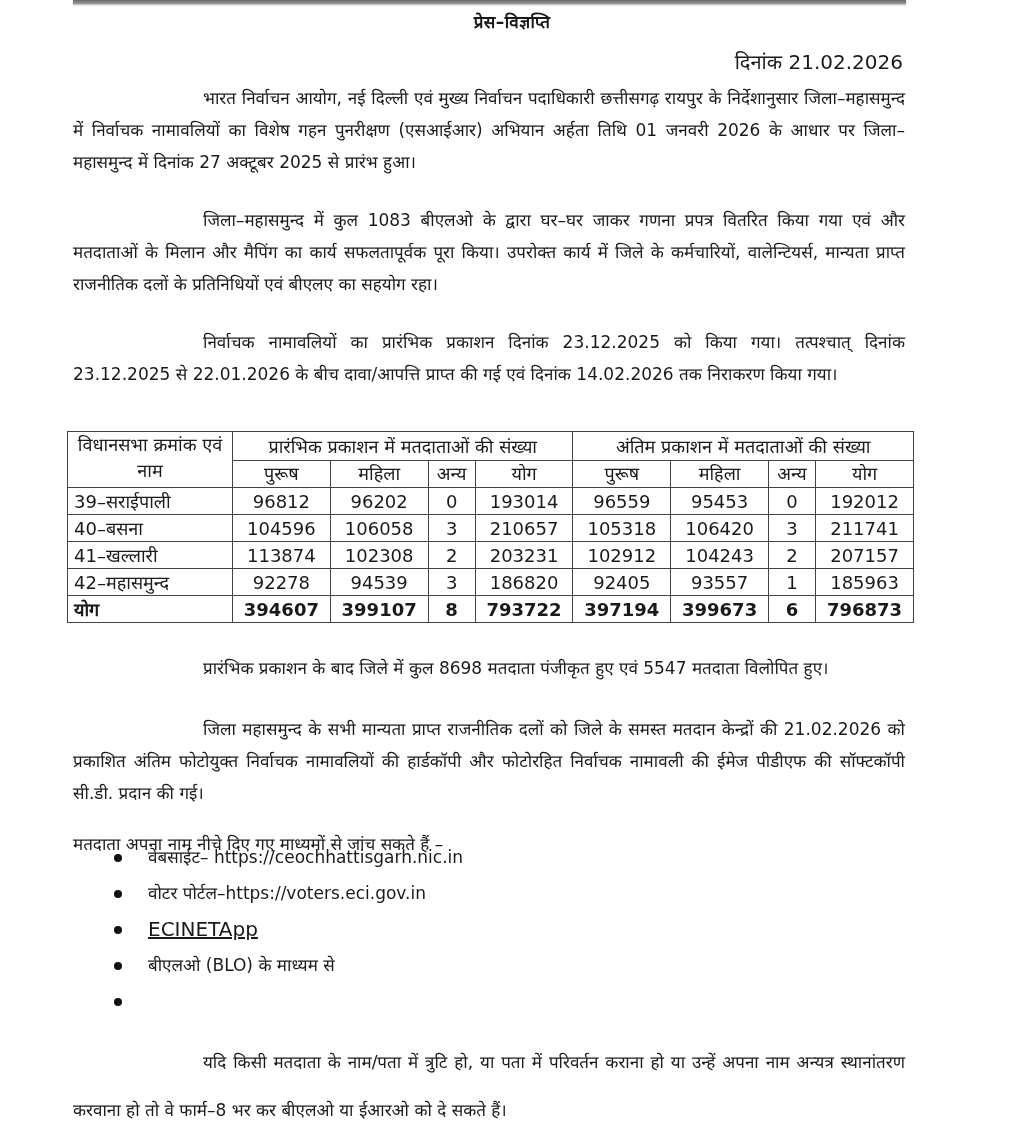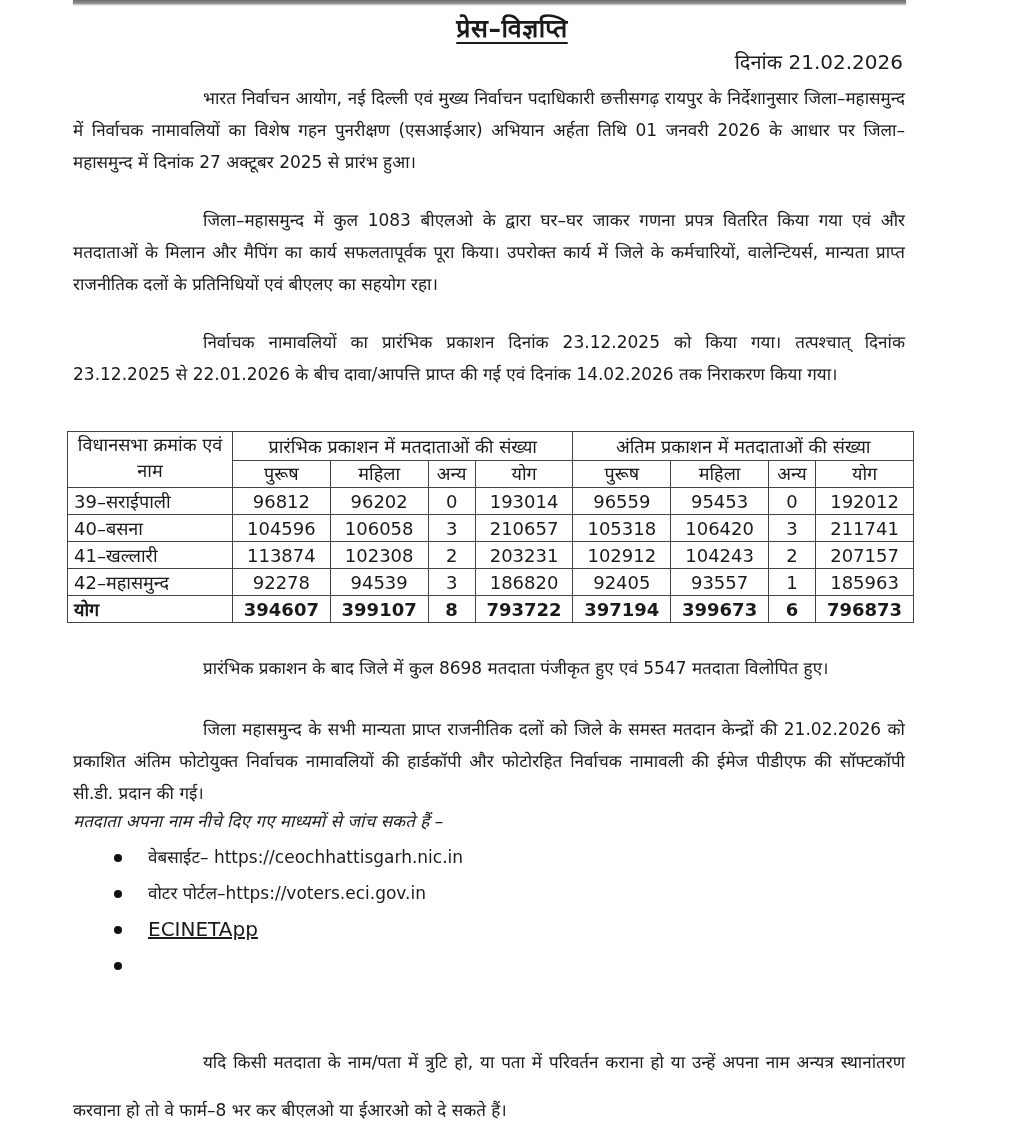--- a/index.html
+++ b/index.html
@@ -10,21 +10,21 @@
   }
   .topbar {
     position: absolute; left: 73px; top: 0; width: 833px; height: 4px;
     background: linear-gradient(#6a6a6a, #9a9a9a);
     box-shadow: 0 1px 2px rgba(0,0,0,0.3);
   }
   .title {
     position: absolute; left: 0; width: 1024px; top: 10px; text-align: center;
   }
   .title span {
-    font-size: 25px; font-weight: bold; text-decoration: underline;
+    font-size: 17px; font-weight: bold; 
     text-underline-offset: 5px; letter-spacing: 0.5px;
   }
   .date {
     position: absolute; right: 121px; top: 48px; font-size: 20px;
   }
   .para {
     position: absolute; left: 73px; width: 832px;
     font-size: 17px; line-height: 32px; text-align: justify;
     text-align-last: left;
   }
@@ -143,33 +143,37 @@
     <td>6</td>
     <td>796873</td>
   </tr>
 </tbody>
   </table>
 
 <div class="para" style="top:652px;"><span class="indent"></span><span>प्रारंभिक प्रकाशन के बाद जिले में कुल 8698 मतदाता पंजीकृत हुए एवं 5547 मतदाता विलोपित हुए।</span></div>
 
 <div class="para" style="top:713px;"><span class="indent"></span><span>जिला महासमुन्द के सभी मान्यता प्राप्त राजनीतिक दलों को जिले के समस्त मतदान केन्द्रों की 21.02.2026 को प्रकाशित अंतिम फोटोयुक्त निर्वाचक नामावलियों की हार्डकॉपी और फोटोरहित निर्वाचक नामावली की ईमेज पीडीएफ की सॉफ्टकॉपी सी.डी. प्रदान की गई।</span></div>
 
-<div class="para" style="top:805px;font-style:italic;"><span>मतदाता अपना नाम नीचे दिए गए माध्यमों से जांच सकते हैं –</span></div>
+<div class="para" style="top:828px;"><span>मतदाता अपना नाम नीचे दिए गए माध्यमों से जांच सकते हैं –</span></div>
 
 <ul class="ways">
   <li>
     <span class="bullet"></span>
     <span class="txt"><span>वेबसाईट–</span> <a class="link">https://ceochhattisgarh.nic.in</a></span>
   </li>
   <li>
     <span class="bullet"></span>
     <span class="txt"><span>वोटर पोर्टल–</span><a class="link">https://voters.eci.gov.in</a></span>
   </li>
   <li>
     <span class="bullet"></span>
     <span class="txt small">ECINETApp</span>
   </li>
   <li>
     <span class="bullet"></span>
+    <span class="txt">बीएलओ (BLO) के माध्यम से</span>
+  </li>
+  <li>
+    <span class="bullet"></span>
   </li>
 </ul>
 
 <div class="para" style="top:1038px; line-height:48px;"><span class="indent"></span><span>यदि किसी मतदाता के नाम/पता में त्रुटि हो, या पता में परिवर्तन कराना हो या उन्हें अपना नाम अन्यत्र स्थानांतरण करवाना हो तो वे फार्म–8 भर कर बीएलओ या ईआरओ को दे सकते हैं।</span></div>
 
 </body></html>

